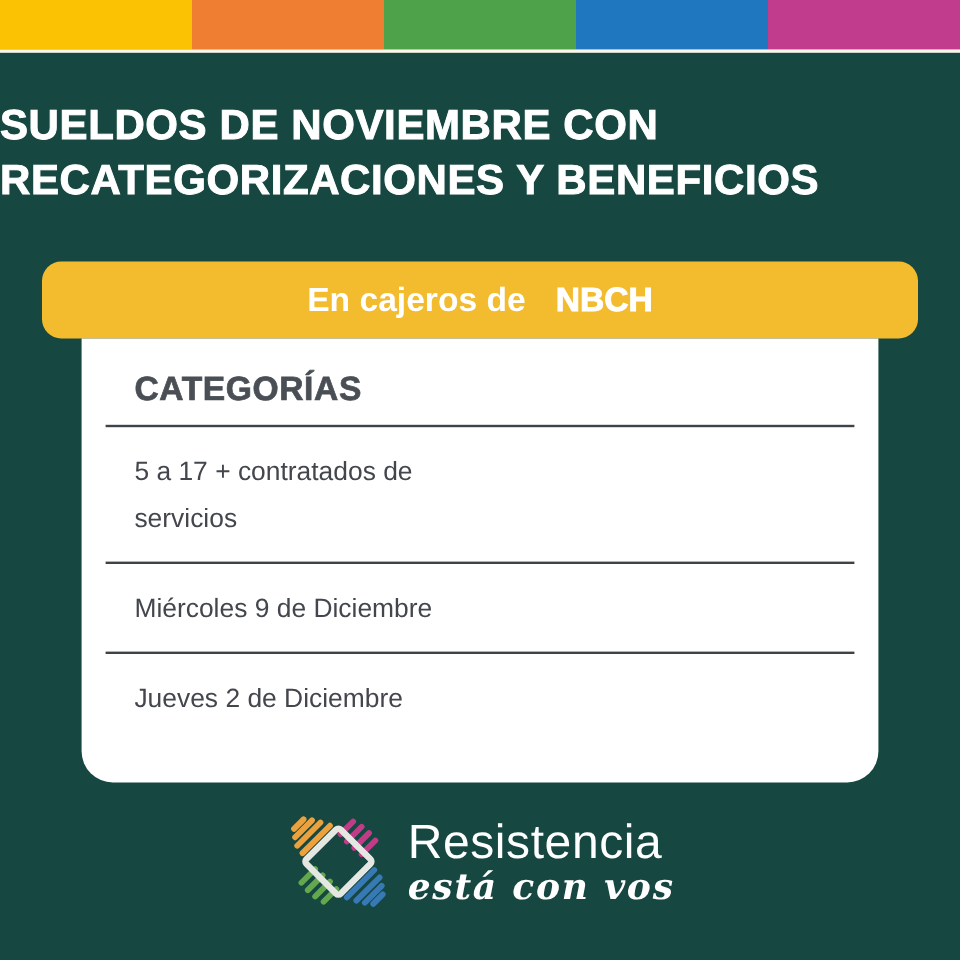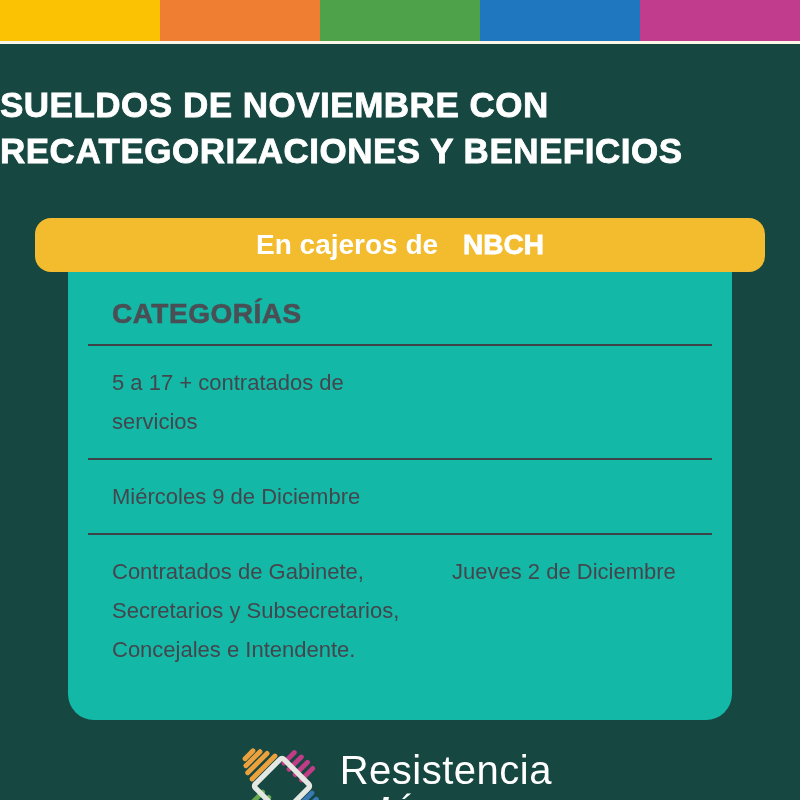--- a/index.html
+++ b/index.html
@@ -15,27 +15,27 @@
   .seg-green   { background:#4EA24A; }
   .seg-blue    { background:#1F77BF; }
   .seg-magenta { background:#C23C8E; }
   .top-divider { height:3px; background:#FAF6E8; }
 
   
   .title { margin-top:38px; color:#FFFFFF; font-size:35px; line-height:46px;
            font-weight:800; letter-spacing:.5px; -webkit-text-stroke:.8px #FFFFFF; }
 
   
-  .banner { width:730px; height:54px; margin:44px auto 0; background:#F3BC2F; border-radius:16px;
+  .banner { width:730px; height:64px; margin:44px auto 0; background:#F3BC2F; border-radius:16px;
             display:flex; align-items:center; justify-content:center; color:#FFFFFF;
             font-size:28px; font-weight:700; }
   .banner .hl { font-weight:800; margin-left:25px; -webkit-text-stroke:.8px #FFFFFF; }
 
   
-  .card { width:664px; margin:0 auto; background:#14b8a6; border-radius:0 0 26px 26px;
+  .card { width:664px; margin:0 auto; background:#ffffff; border-radius:0 0 26px 26px;
           padding-bottom:34px; color:#43474D; }
   .thead { display:grid; grid-template-columns:340px 1fr; padding:26px 24px 14px 44px;
            font-size:28px; font-weight:800; letter-spacing:.5px; color:#4A4F55;
            -webkit-text-stroke:.6px #4A4F55; }
   .rule { border-top:2px solid #3E4348; margin:0 20px; }
   .trow { display:grid; grid-template-columns:340px 1fr; padding:17px 24px 17px 44px;
           font-size:22px; line-height:39px; }
   .trow .cat { padding-right:34px; }
 
   
@@ -81,21 +81,20 @@
       <div class="cat">5 a 17 + contratados de servicios</div>
     </div>
     <div class="rule"></div>
 
     <div class="trow">
       <div class="date">Miércoles 9 de Diciembre</div>
     </div>
     <div class="rule"></div>
 
     <div class="trow">
-      <div class="cat">Contratados de Gabinete, Secretarios y Subsecretarios, Concejales e Intendente.</div>
       <div class="date">Jueves 2 de Diciembre</div>
     </div>
   </div>
 
   <div class="footer">
     <svg class="logo-icon" viewBox="0 0 100 100">
       <g stroke="#EDA13D" stroke-width="5.5" stroke-linecap="round">
         <line x1="16" y1="42" x2="42" y2="16"></line>
         <line x1="11" y1="35" x2="33" y2="13"></line>
         <line x1="9" y1="27" x2="25" y2="11"></line>

